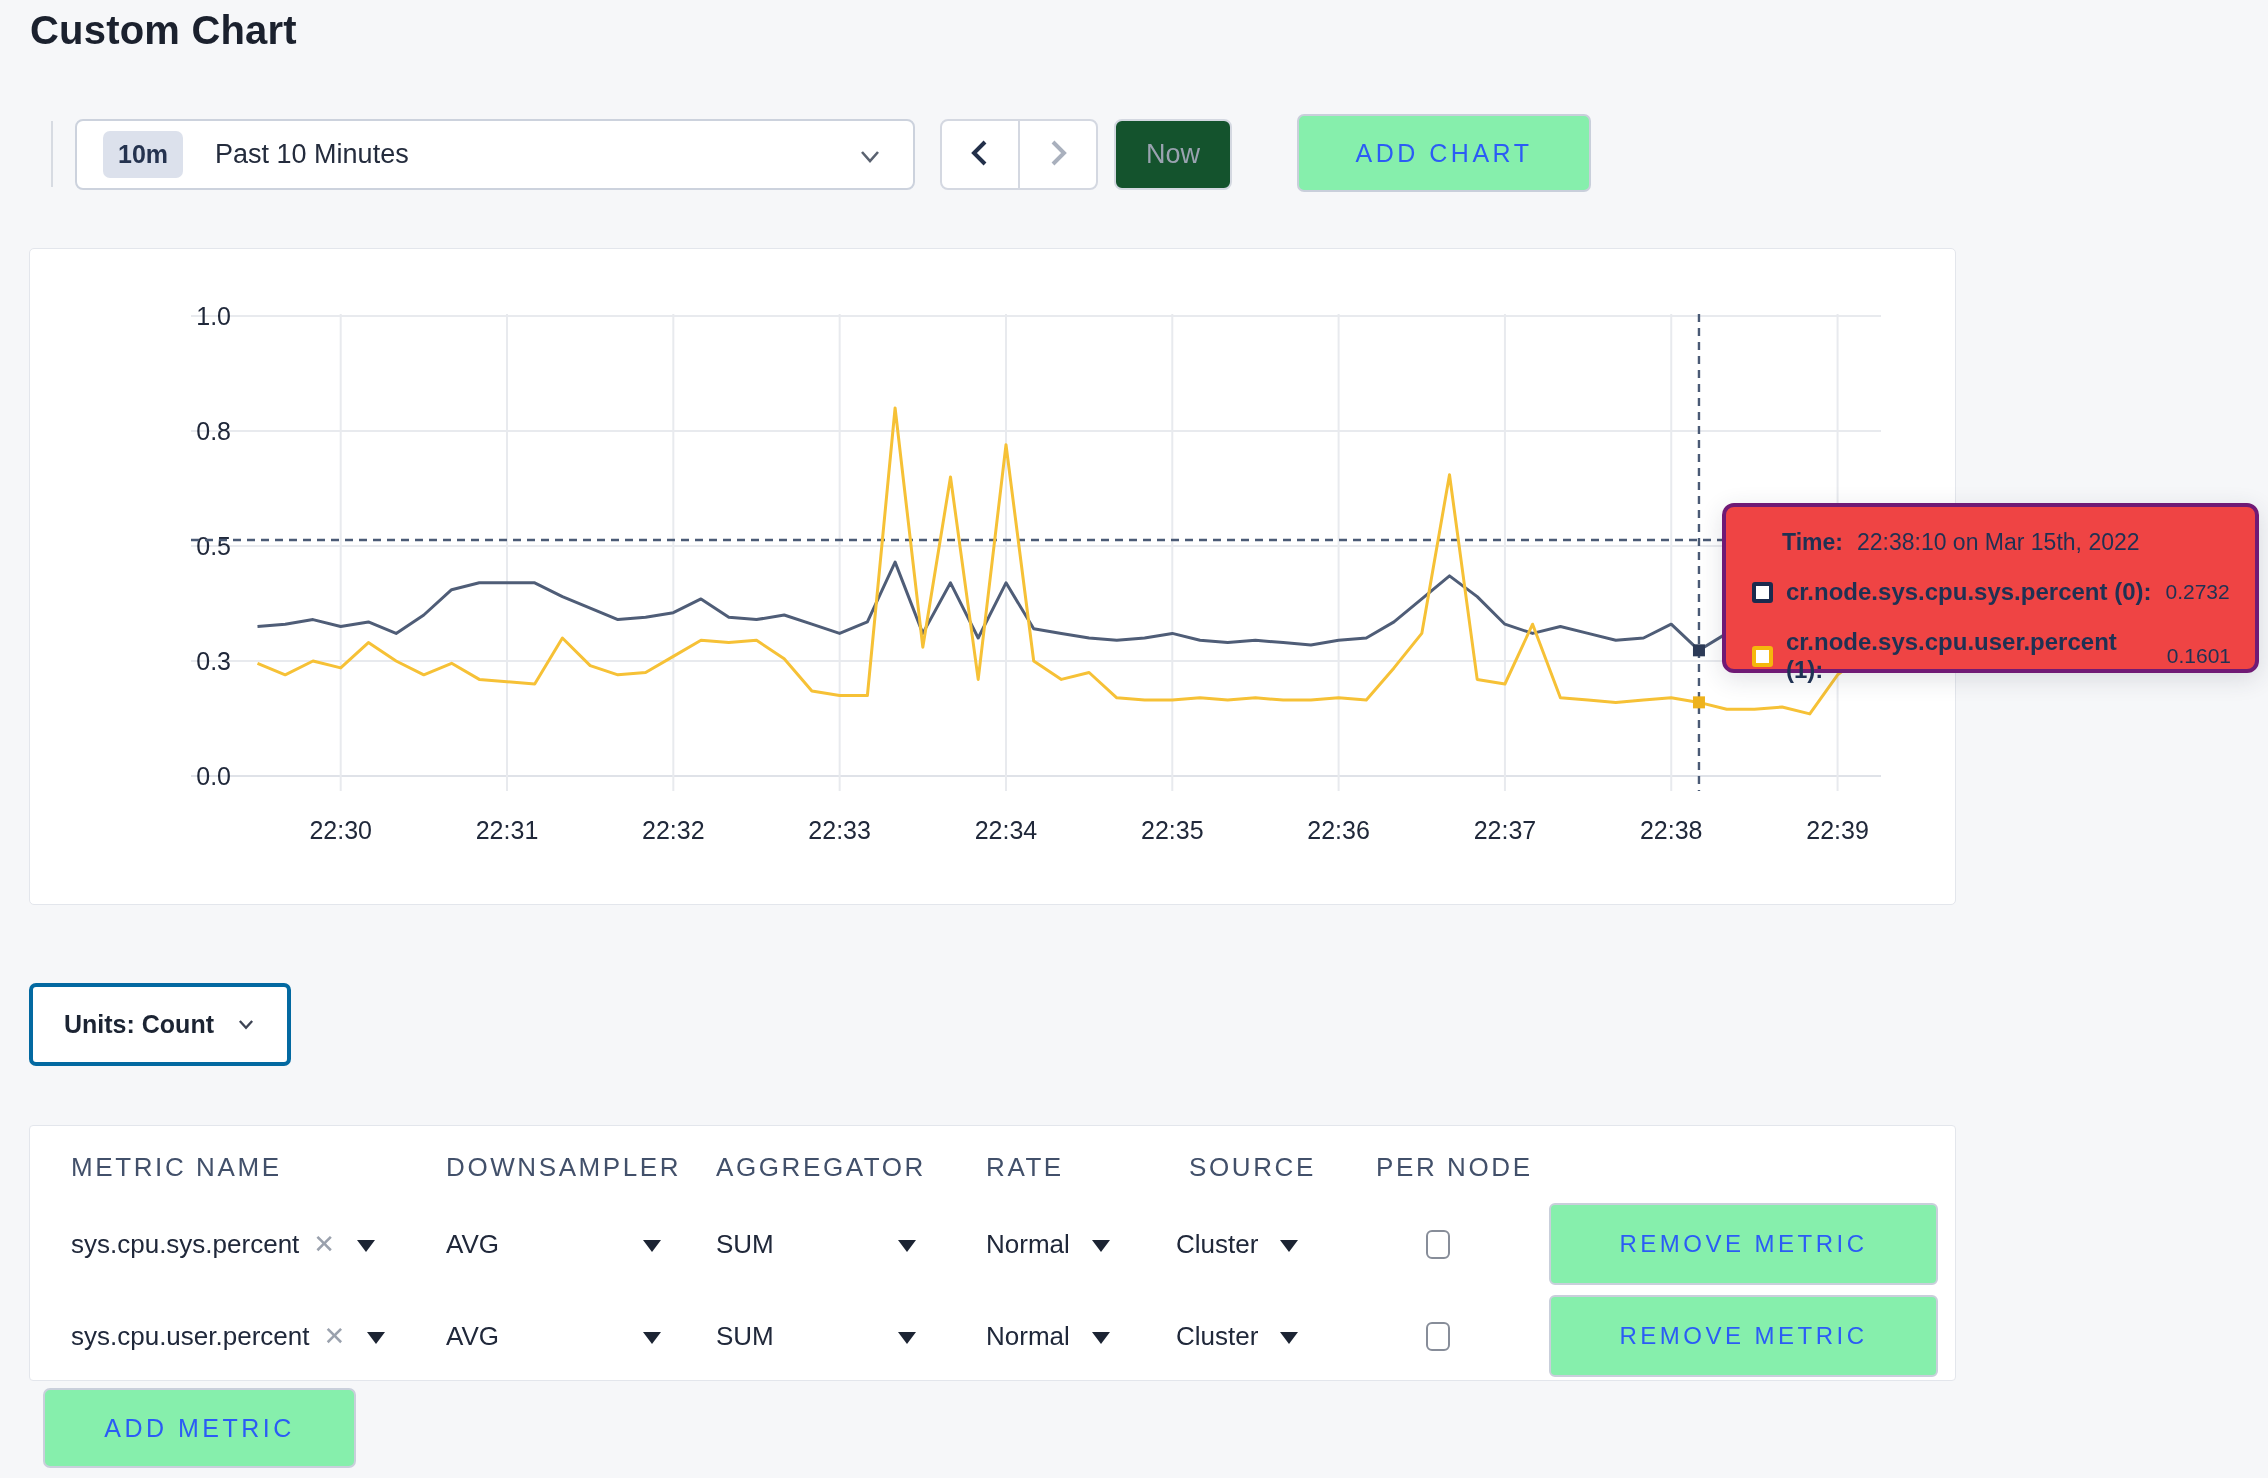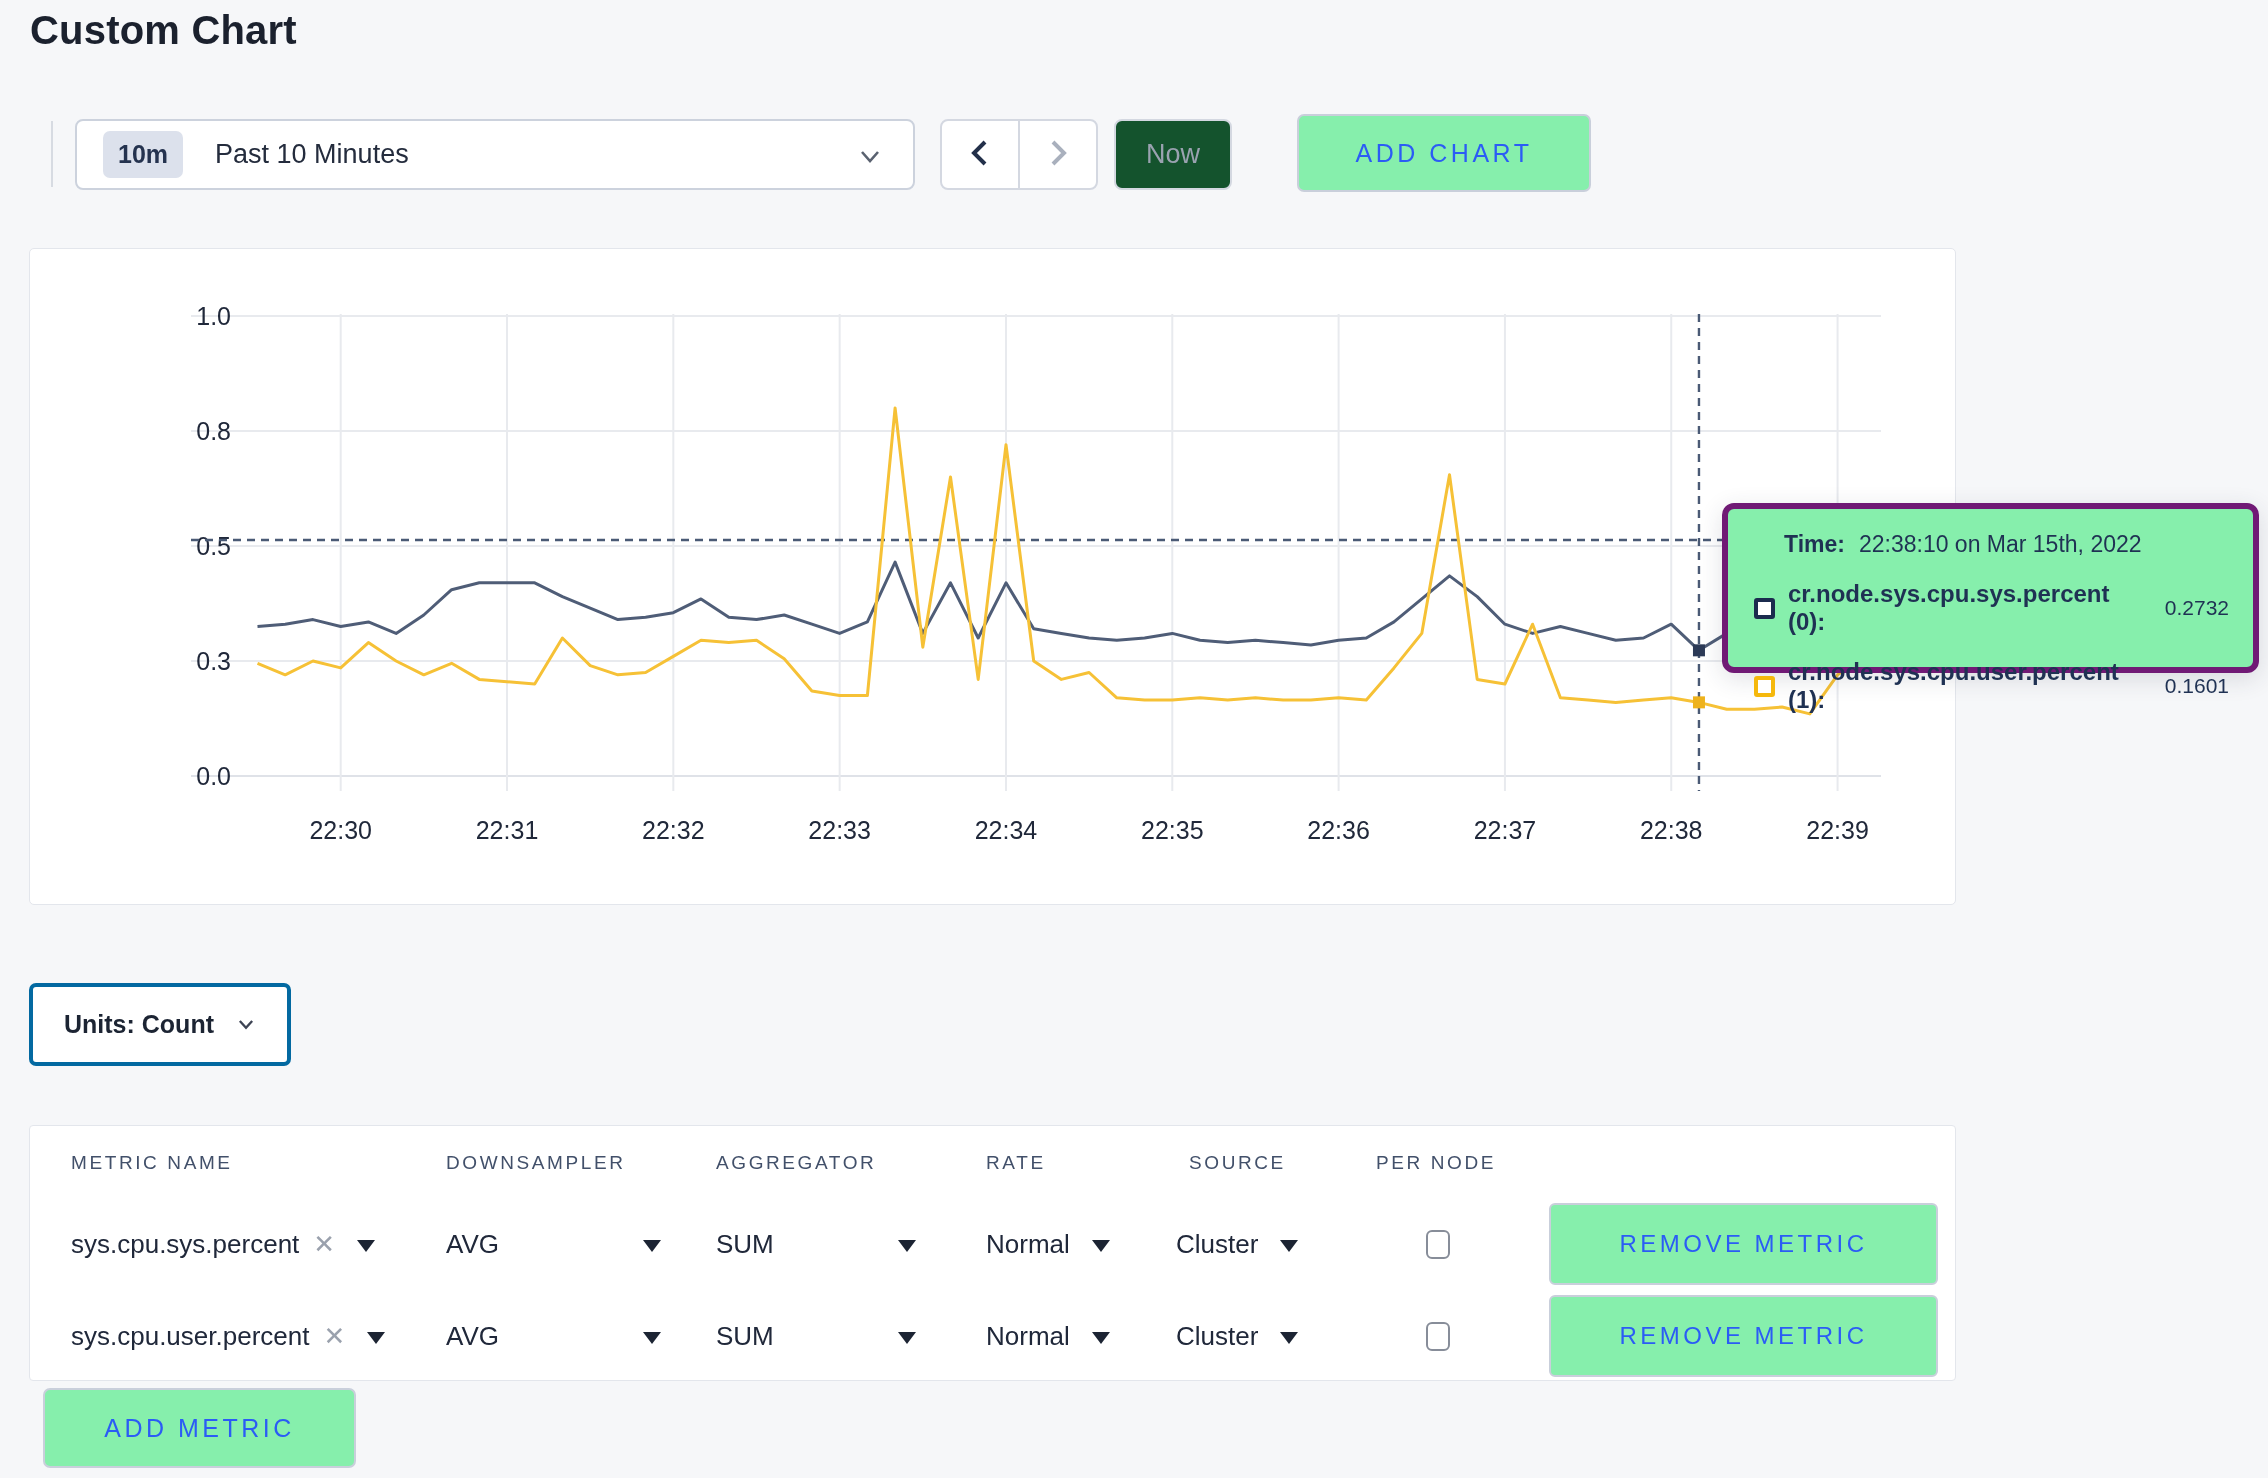--- a/index.html
+++ b/index.html
@@ -59,21 +59,21 @@
   }
   .add-chart-btn { position: absolute; left: 1297px; top: 114px; width: 294px; height: 78px; }
 
   
   .chart-card { left: 29px; top: 248px; width: 1927px; height: 657px; }
   .chart-svg { position: absolute; left: 0; top: 0; }
 
   
   .chart-tooltip {
     position: absolute; left: 1722px; top: 503px; width: 537px; height: 170px;
-    background: #86efac; border: 6px solid #701a75; border-radius: 12px;
+    background: #ef4444; border: 4px solid #701a75; border-radius: 12px;
     box-shadow: 0 6px 24px rgba(40,50,70,.14); z-index: 5; padding: 20px 24px 0 26px;
   }
   .tt-time-row { margin-left: 30px; margin-top: 2px; font-size: 23px; color: #1f3153; }
   .tt-time-label { font-weight: bold; margin-right: 14px; }
   .tt-series-row { display: flex; align-items: center; margin-top: 22px; }
   .tt-swatch {
     width: 21px; height: 21px; background: #fff; border-radius: 3px; flex: none;
     border: 4px solid #1b2b4e; margin-right: 13px;
   }
   .tt-name { font-size: 24px; font-weight: bold; color: #1f3153; }
@@ -86,21 +86,21 @@
     display: flex; align-items: center; justify-content: center; cursor: pointer;
   }
   .units-label { font-size: 25px; font-weight: bold; color: #1c2433; }
   .units-caret { margin-left: 22px; margin-top: 3px; }
   .remove-chart-btn { position: absolute; left: 308px; top: 983px; width: 365px; height: 83px; }
 
   
   .table-card { left: 29px; top: 1125px; width: 1927px; height: 256px; border-radius: 4px; }
   .thead { position: relative; height: 72px; }
   .th {
-    position: absolute; top: 26px; font-size: 19px; font-weight: 500;
+    position: absolute; top: 26px; font-size: 26px; font-weight: 500;
     letter-spacing: 2.6px; color: #42506a;
   }
   .th0 { left: 41px; } .th1 { left: 416px; } .th2 { left: 686px; }
   .th3 { left: 956px; } .th4 { left: 1159px; } .th5 { left: 1346px; }
 
   .metric-row { position: relative; height: 92px; text-align: right; }
   .cell { position: absolute; top: 0; height: 100%; display: flex; align-items: center; font-size: 26px; color: #20283a; }
   .c-metric { left: 41px; }
   .c-downsampler { left: 416px; width: 215px; justify-content: space-between; }
   .c-aggregator { left: 686px; width: 200px; justify-content: space-between; }

